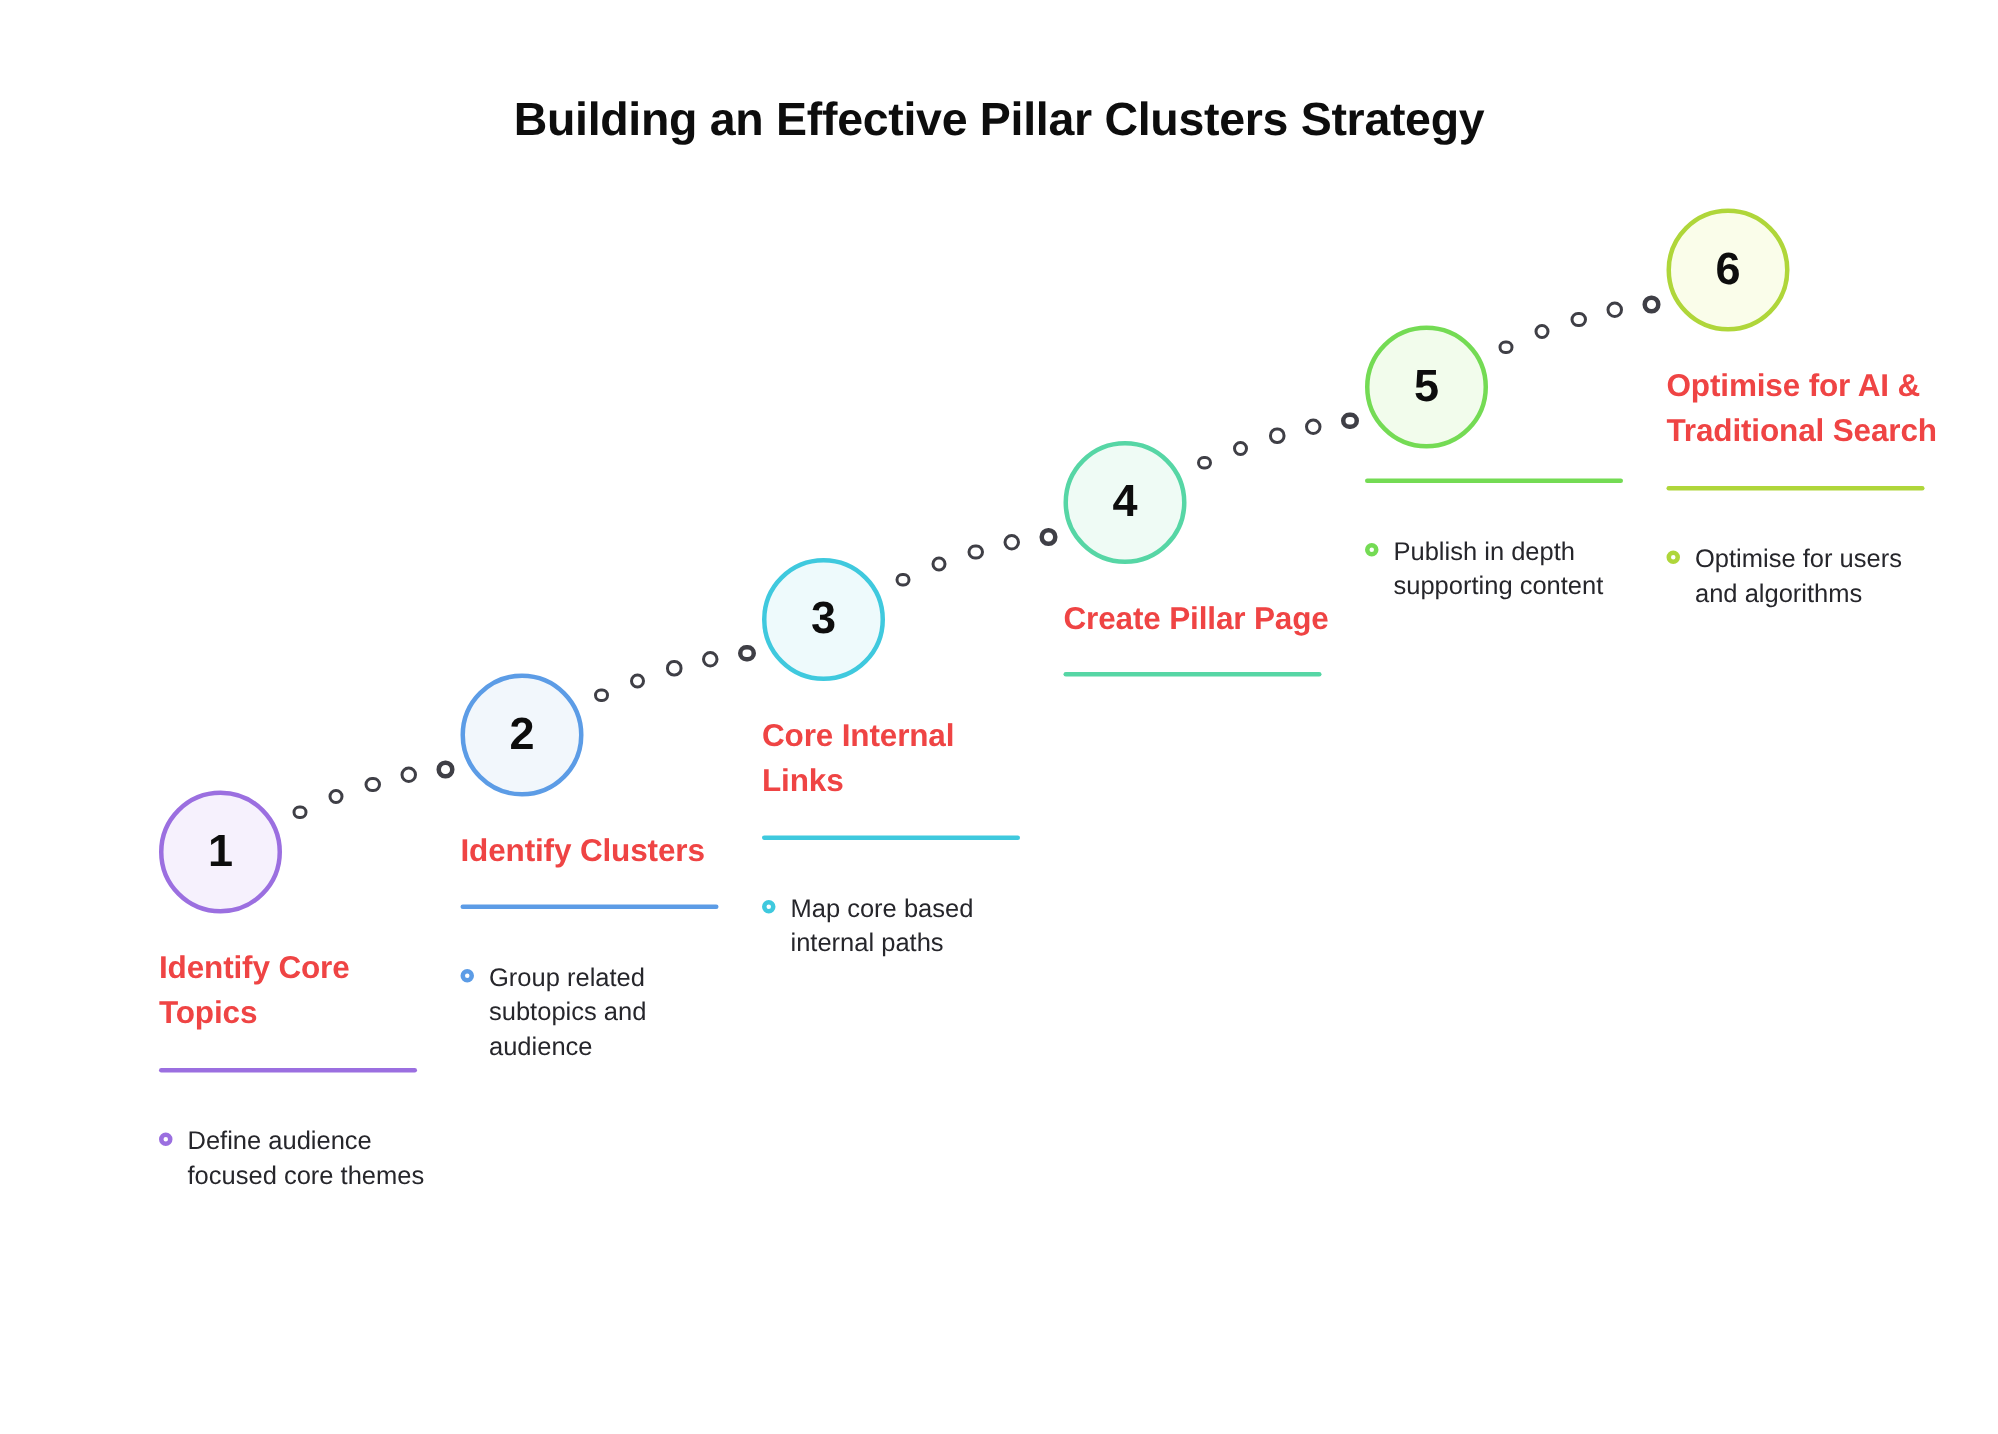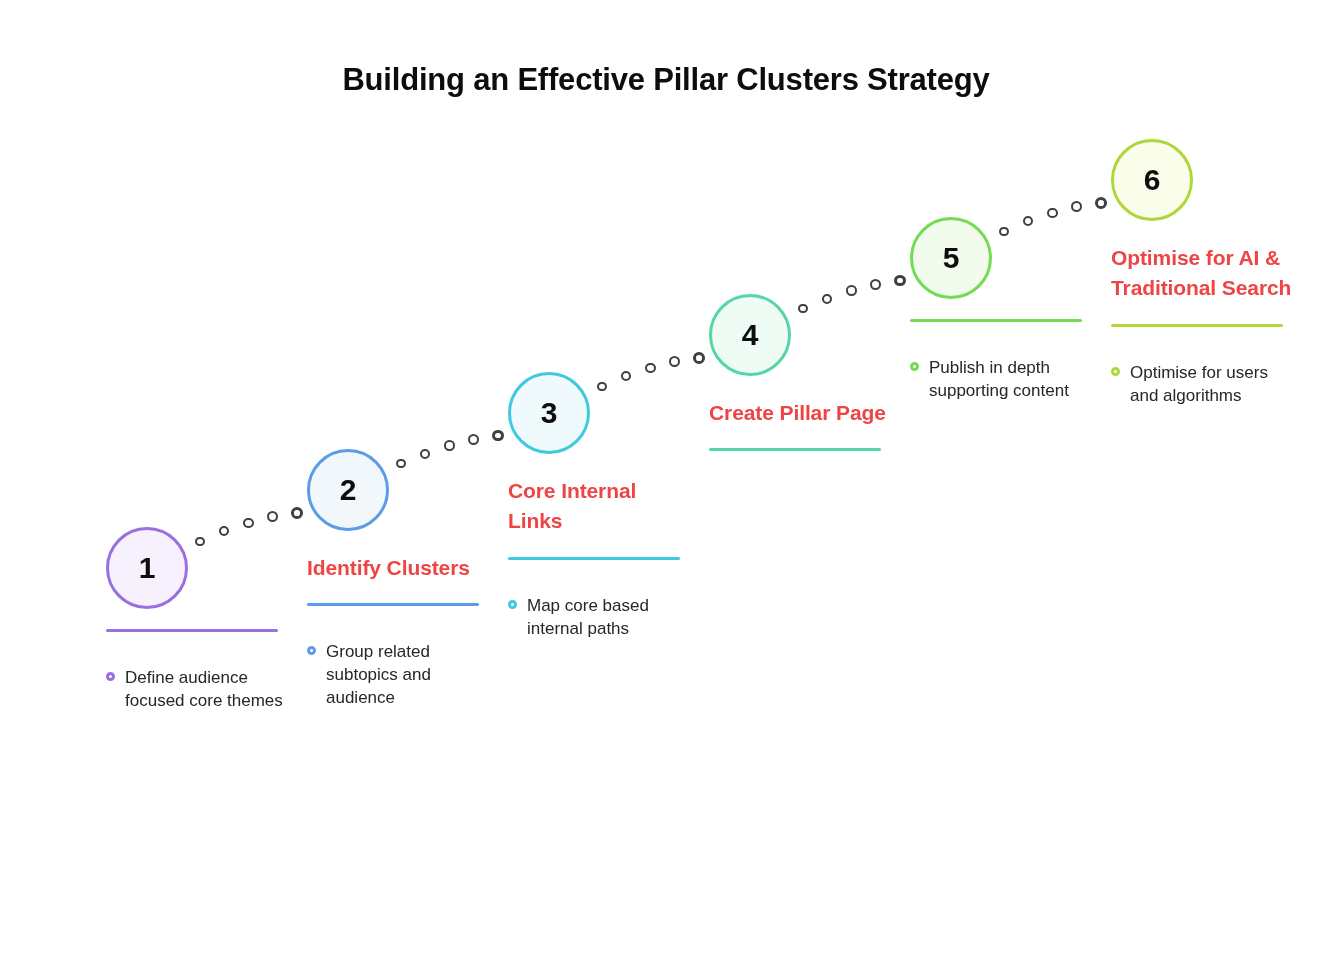--- a/index.html
+++ b/index.html
@@ -142,20 +142,21 @@
       <div class="connector-dot" style="width: 9.3px; height: 9.3px; border-width: 2.418px; border-color: rgb(63, 63, 70); left: 999.45px; top: 226.896px;"></div>
       <div class="connector-dot" style="width: 9.9px; height: 9.9px; border-width: 2.574px; border-color: rgb(63, 63, 70); left: 1023.35px; top: 216.396px;"></div>
       <div class="connector-dot" style="width: 10.5px; height: 10.5px; border-width: 2.73px; border-color: rgb(63, 63, 70); left: 1047.25px; top: 207.75px;"></div>
       <div class="connector-dot" style="width: 11.1px; height: 11.1px; border-width: 2.886px; border-color: rgb(63, 63, 70); left: 1071.15px; top: 201.396px;"></div>
       <div class="connector-dot" style="width: 11.7px; height: 11.7px; border-width: 3.042px; border-color: rgb(63, 63, 70); left: 1095.05px; top: 196.896px;"></div>
     </div>
 
   <div id="steps-layer">
       <div class="step" style="left: 106px; top: 527px;">
         <div class="step-circle" style="border-color: rgb(155, 111, 224); background: rgb(246, 241, 253);">1</div>
+        <div class="step-title">Identify Core Topics</div>
         <div class="step-rule" style="background: rgb(155, 111, 224);"></div>
         <div class="step-bullets">
           <div class="bullet-row">
             <span class="bullet-dot" style="border-color: rgb(155, 111, 224);"></span>
             <span class="bullet-text">Define audience focused core themes</span>
           </div>
         </div>
       </div>
       <div class="step" style="left: 307px; top: 449px;">
         <div class="step-circle" style="border-color: rgb(92, 156, 230); background: rgb(242, 247, 252);">2</div>

